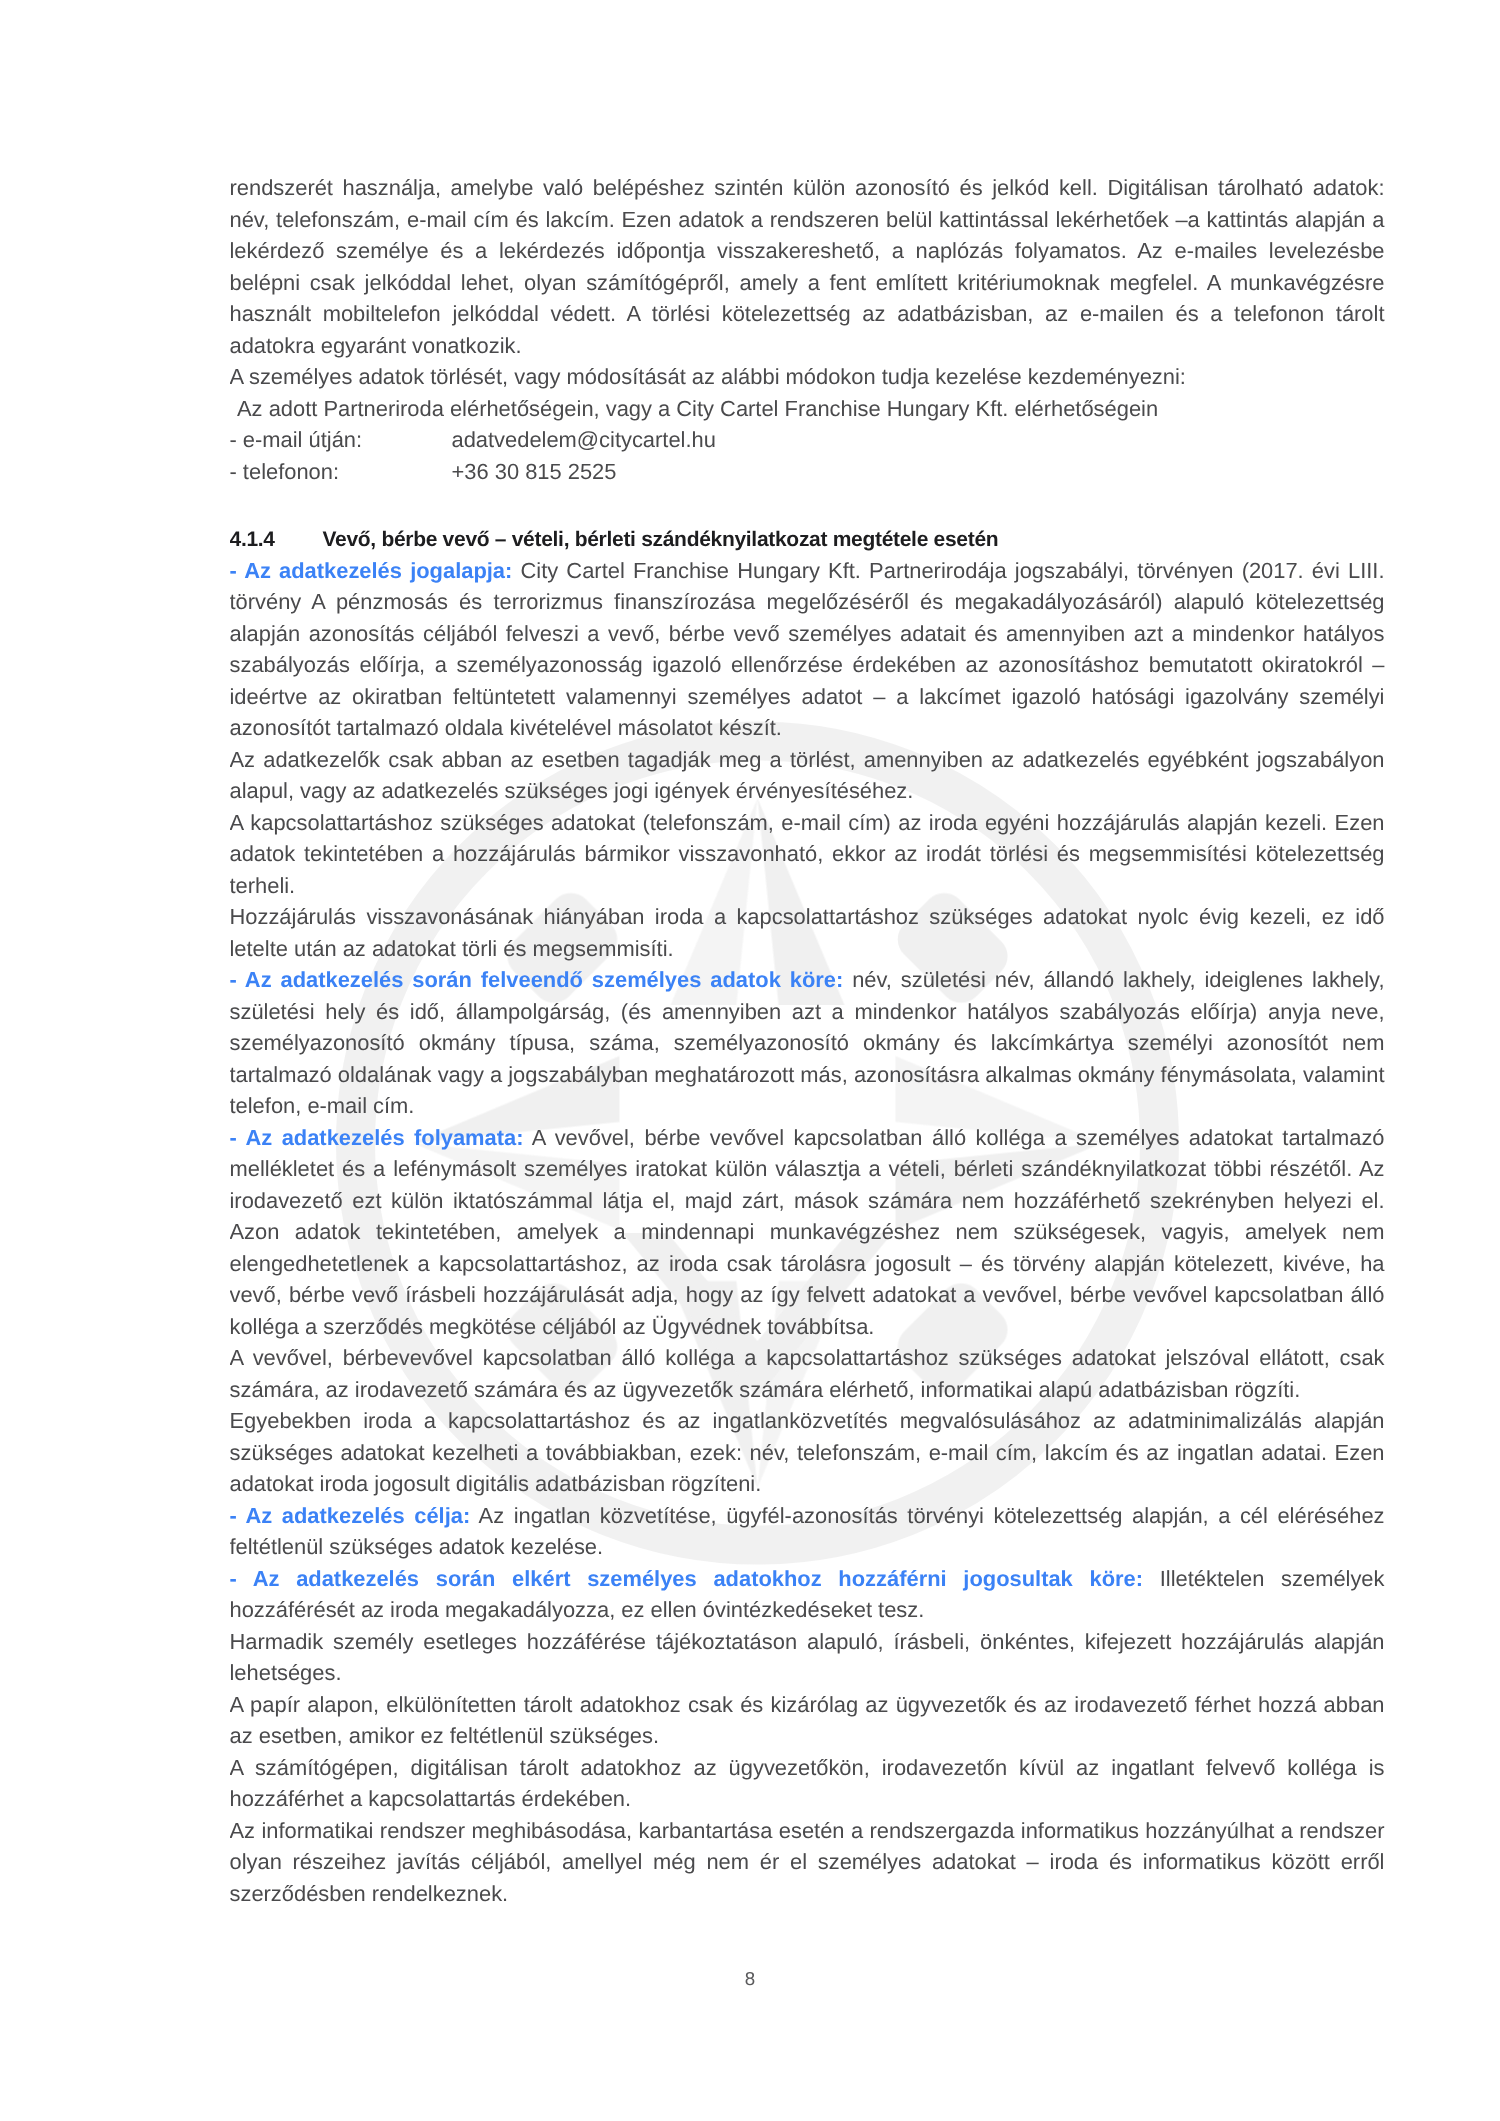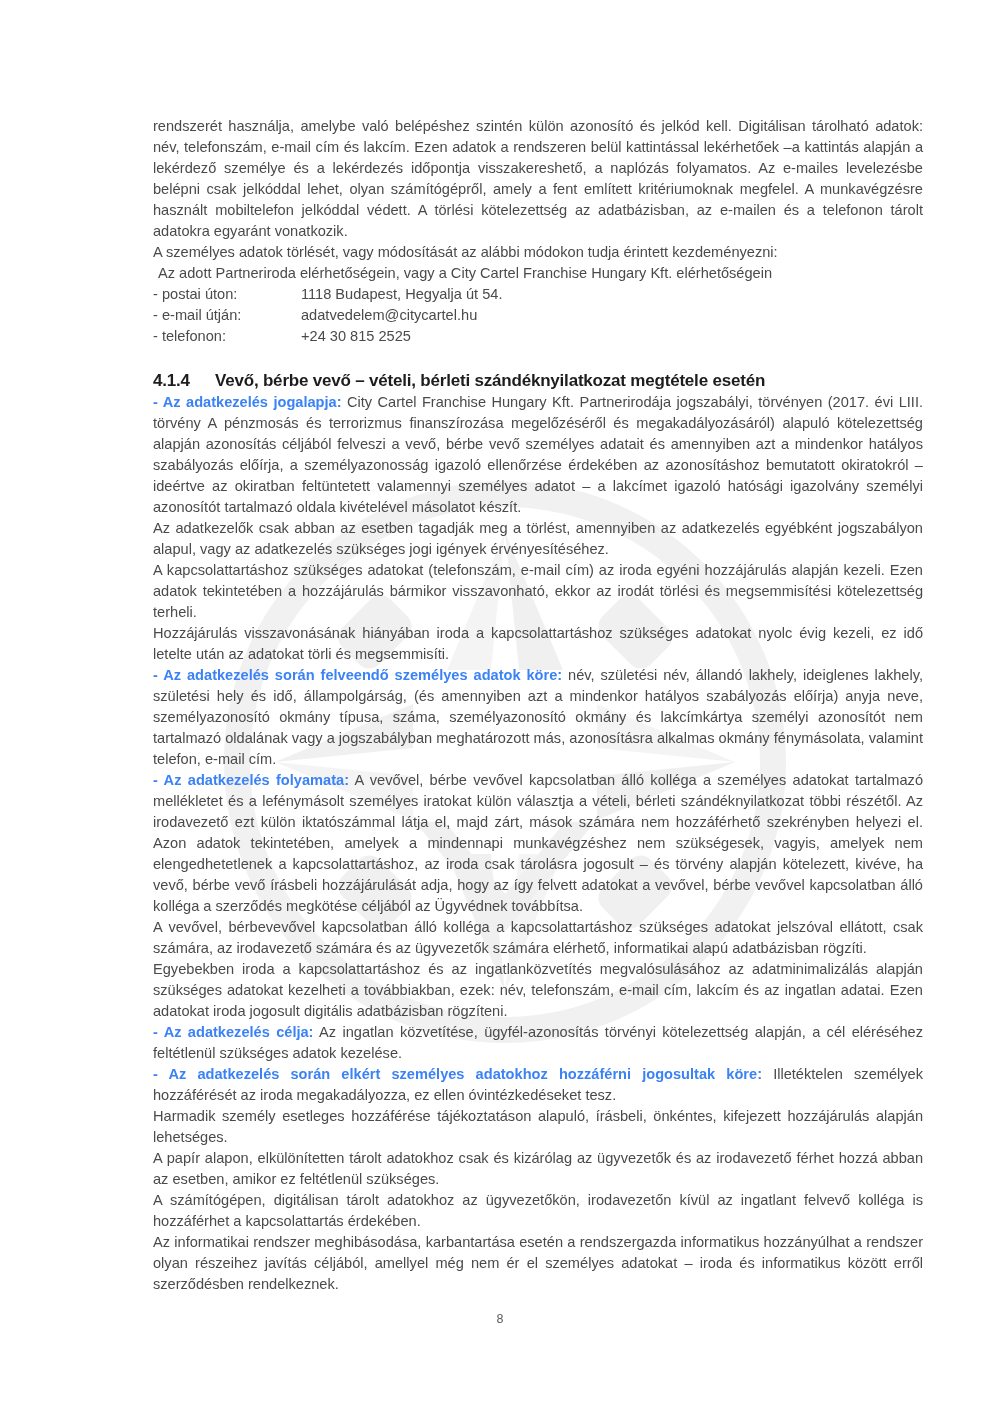--- a/index.html
+++ b/index.html
@@ -57,21 +57,21 @@
     flex: 0 0 148px;
   }
   .contact-value {
     flex: 1;
   }
   .section-heading {
     display: flex;
     margin-top: 23px;
     margin-bottom: 1px;
     font-weight: 700;
-    font-size: 17px;
+    font-size: 14px;
     color: #1d1d1f;
     letter-spacing: -0.2px;
     text-align: left !important;
   }
   .section-number {
     width: 62px;
     flex: 0 0 62px;
   }
   .page-number {
     position: absolute;
@@ -126,35 +126,31 @@
         </g>
         <path d="M -90,60 L 0,170 L 90,60 L 60,60 L 0,132 L -60,60 Z"></path>
       </g>
     </g>
   </svg>
 
   <div class="content">
 
     <p>rendszerét használja, amelybe való belépéshez szintén külön azonosító és jelkód kell. Digitálisan tárolható adatok: név, telefonszám, e-mail cím és lakcím. Ezen adatok a rendszeren belül kattintással lekérhetőek –a kattintás alapján a lekérdező személye és a lekérdezés időpontja visszakereshető, a naplózás folyamatos. Az e-mailes levelezésbe belépni csak jelkóddal lehet, olyan számítógépről, amely a fent említett kritériumoknak megfelel. A munkavégzésre használt mobiltelefon jelkóddal védett. A törlési kötelezettség az adatbázisban, az e-mailen és a telefonon tárolt adatokra egyaránt vonatkozik.</p>
 
-    <p>A személyes adatok törlését, vagy módosítását az alábbi módokon tudja érintett kezdeményezni:</p>
+    <p>A személyes adatok törlését, vagy módosítását az alábbi módokon tudja kezelése kezdeményezni:</p>
 
     <p class="partner-line">Az adott Partneriroda elérhetőségein, vagy a City Cartel Franchise Hungary Kft. elérhetőségein</p>
 
-    <div class="contact-row">
-      <span class="contact-label">- postai úton:</span>
-      <span class="contact-value">1118 Budapest, Hegyalja út 54.</span>
-    </div>
     <div class="contact-row">
       <span class="contact-label">- e-mail útján:</span>
       <span class="contact-value">adatvedelem@citycartel.hu</span>
     </div>
     <div class="contact-row">
       <span class="contact-label">- telefonon:</span>
-      <span class="contact-value">+24 30 815 2525</span>
+      <span class="contact-value">+36 30 815 2525</span>
     </div>
 
     <div class="section-heading">
       <span class="section-number">4.1.4</span>
       <span>Vevő, bérbe vevő – vételi, bérleti szándéknyilatkozat megtétele esetén</span>
     </div>
 
     <p><b class="lead">- Az adatkezelés jogalapja:</b> <span>City Cartel Franchise Hungary Kft. Partnerirodája jogszabályi, törvényen (2017. évi LIII. törvény A pénzmosás és terrorizmus finanszírozása megelőzéséről és megakadályozásáról) alapuló kötelezettség alapján azonosítás céljából felveszi a vevő, bérbe vevő személyes adatait és amennyiben azt a mindenkor hatályos szabályozás előírja, a személyazonosság igazoló ellenőrzése érdekében az azonosításhoz bemutatott okiratokról – ideértve az okiratban feltüntetett valamennyi személyes adatot – a lakcímet igazoló hatósági igazolvány személyi azonosítót tartalmazó oldala kivételével másolatot készít.</span></p>
     <p><b class="lead"></b> <span>Az adatkezelők csak abban az esetben tagadják meg a törlést, amennyiben az adatkezelés egyébként jogszabályon alapul, vagy az adatkezelés szükséges jogi igények érvényesítéséhez.</span></p>
     <p><b class="lead"></b> <span>A kapcsolattartáshoz szükséges adatokat (telefonszám, e-mail cím) az iroda egyéni hozzájárulás alapján kezeli. Ezen adatok tekintetében a hozzájárulás bármikor visszavonható, ekkor az irodát törlési és megsemmisítési kötelezettség terheli.</span></p>

